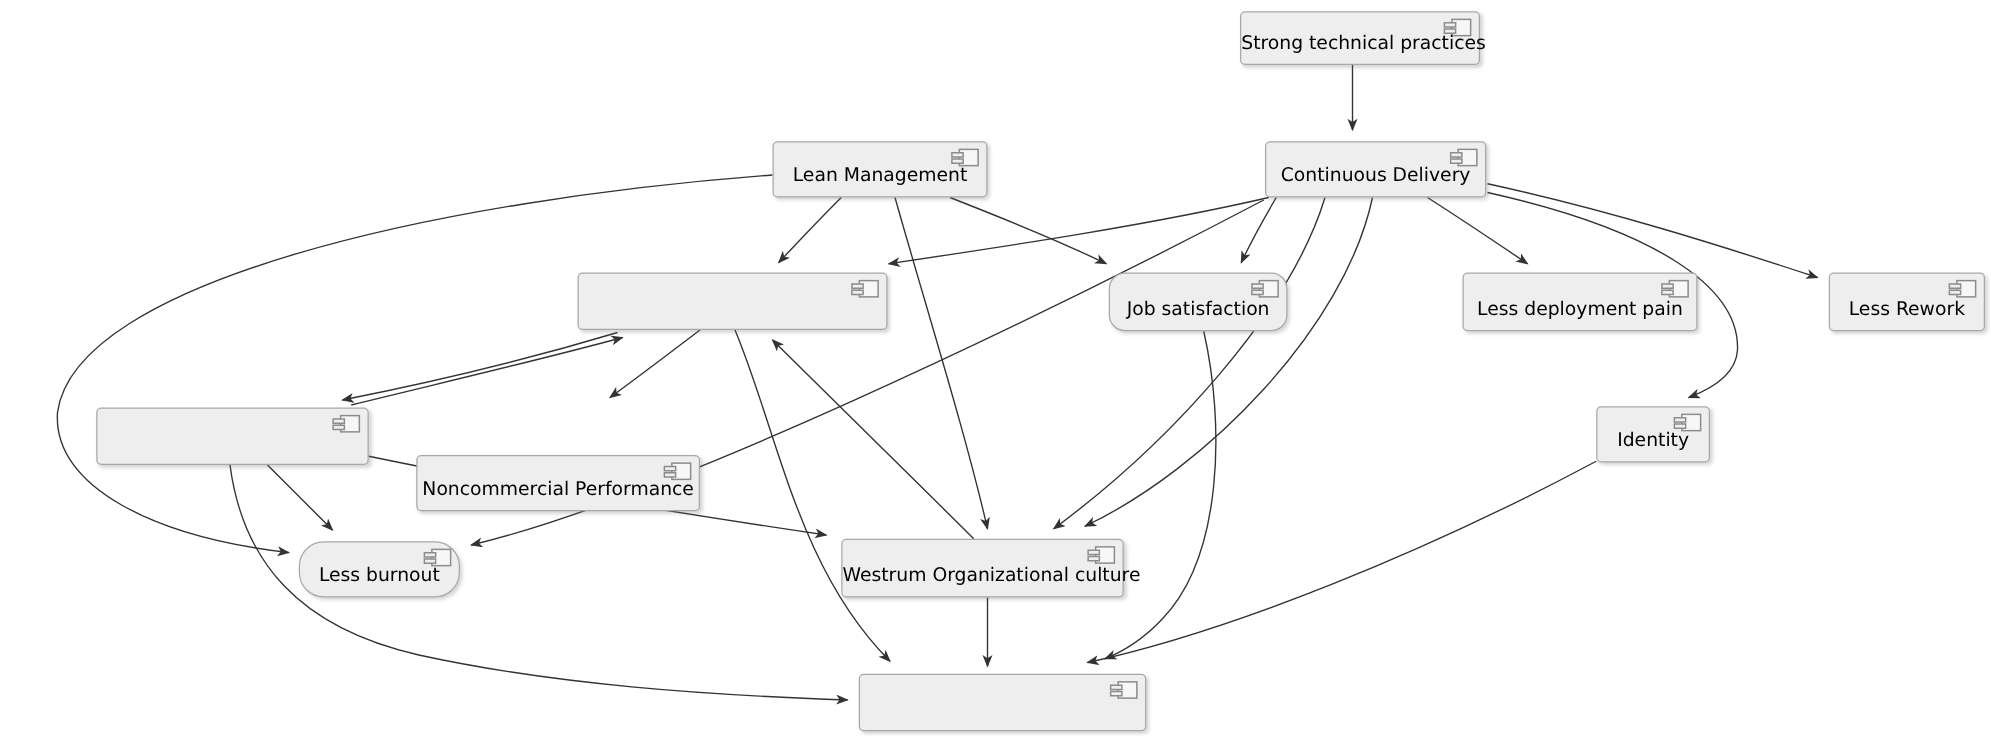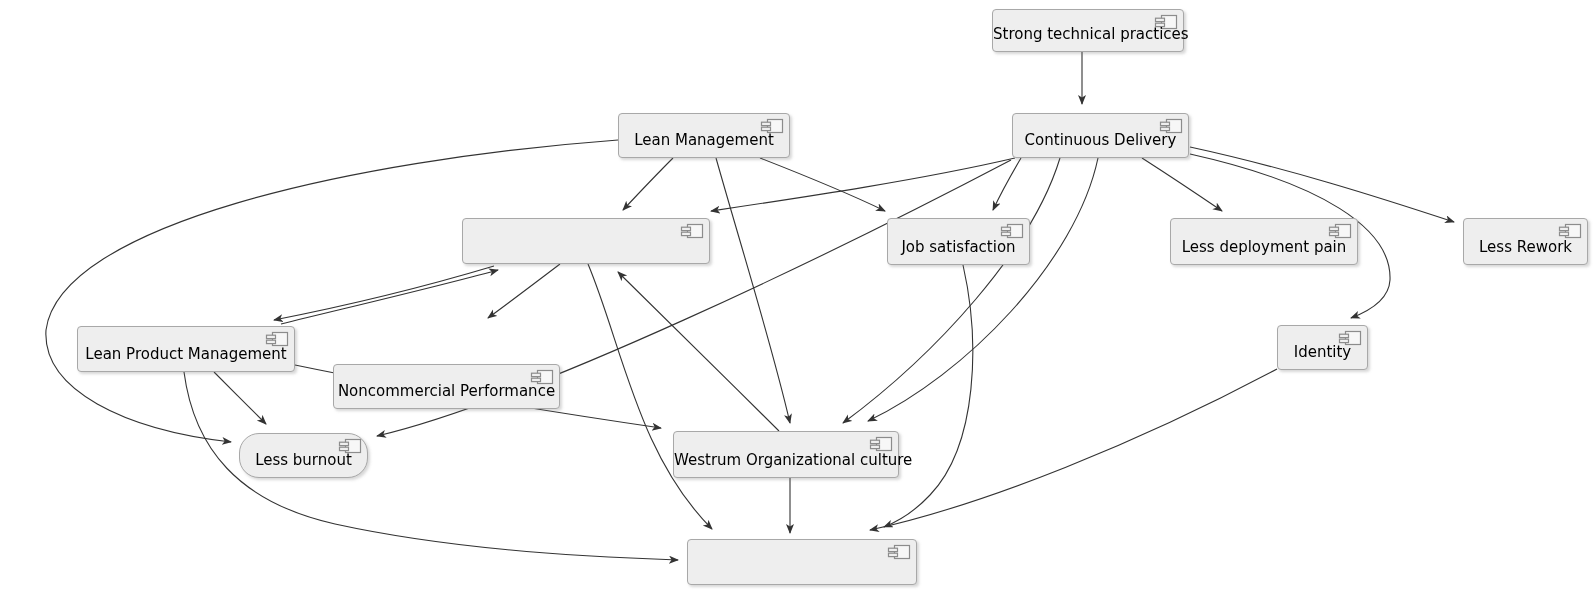--- a/index.html
+++ b/index.html
@@ -92,21 +92,21 @@
           </svg></span>
         <span class="label">Lean Management</span>
       </div>
       <div class="node" style="left: 462px; top: 218px; width: 248px; height: 46px;">
         <span class="cicon"><svg viewBox="0 0 24 17" width="24" height="17">
             <rect x="7.5" y="1.5" width="15" height="13" fill="#f7f7f7" stroke="#8c8c8c" stroke-width="1.2"></rect>
             <rect x="1.5" y="4.2" width="9" height="3.4" fill="#efefef" stroke="#8c8c8c" stroke-width="1.2"></rect>
             <rect x="1.5" y="9.2" width="9" height="3.4" fill="#efefef" stroke="#8c8c8c" stroke-width="1.2"></rect>
           </svg></span>
       </div>
-      <div class="node" style="left: 887px; top: 218px; width: 143px; height: 47px;">
+      <div class="node" style="left: 887px; top: 218px; width: 143px; height: 47px; border-radius: 13px;">
         <span class="cicon"><svg viewBox="0 0 24 17" width="24" height="17">
             <rect x="7.5" y="1.5" width="15" height="13" fill="#f7f7f7" stroke="#8c8c8c" stroke-width="1.2"></rect>
             <rect x="1.5" y="4.2" width="9" height="3.4" fill="#efefef" stroke="#8c8c8c" stroke-width="1.2"></rect>
             <rect x="1.5" y="9.2" width="9" height="3.4" fill="#efefef" stroke="#8c8c8c" stroke-width="1.2"></rect>
           </svg></span>
         <span class="label">Job satisfaction</span>
       </div>
       <div class="node" style="left: 1170px; top: 218px; width: 188px; height: 47px;">
         <span class="cicon"><svg viewBox="0 0 24 17" width="24" height="17">
             <rect x="7.5" y="1.5" width="15" height="13" fill="#f7f7f7" stroke="#8c8c8c" stroke-width="1.2"></rect>
@@ -122,21 +122,20 @@
             <rect x="1.5" y="9.2" width="9" height="3.4" fill="#efefef" stroke="#8c8c8c" stroke-width="1.2"></rect>
           </svg></span>
         <span class="label">Less Rework</span>
       </div>
       <div class="node" style="left: 77px; top: 326px; width: 218px; height: 46px;">
         <span class="cicon"><svg viewBox="0 0 24 17" width="24" height="17">
             <rect x="7.5" y="1.5" width="15" height="13" fill="#f7f7f7" stroke="#8c8c8c" stroke-width="1.2"></rect>
             <rect x="1.5" y="4.2" width="9" height="3.4" fill="#efefef" stroke="#8c8c8c" stroke-width="1.2"></rect>
             <rect x="1.5" y="9.2" width="9" height="3.4" fill="#efefef" stroke="#8c8c8c" stroke-width="1.2"></rect>
           </svg></span>
-        <span class="label">Lean Product Management</span>
       </div>
       <div class="node" style="left: 333px; top: 325px; width: 227px; height: 45px; margin-top: 39px;">
         <span class="cicon"><svg viewBox="0 0 24 17" width="24" height="17">
             <rect x="7.5" y="1.5" width="15" height="13" fill="#f7f7f7" stroke="#8c8c8c" stroke-width="1.2"></rect>
             <rect x="1.5" y="4.2" width="9" height="3.4" fill="#efefef" stroke="#8c8c8c" stroke-width="1.2"></rect>
             <rect x="1.5" y="9.2" width="9" height="3.4" fill="#efefef" stroke="#8c8c8c" stroke-width="1.2"></rect>
           </svg></span>
         <span class="label">Noncommercial Performance</span>
       </div>
       <div class="node" style="left: 1277px; top: 325px; width: 91px; height: 45px;">

